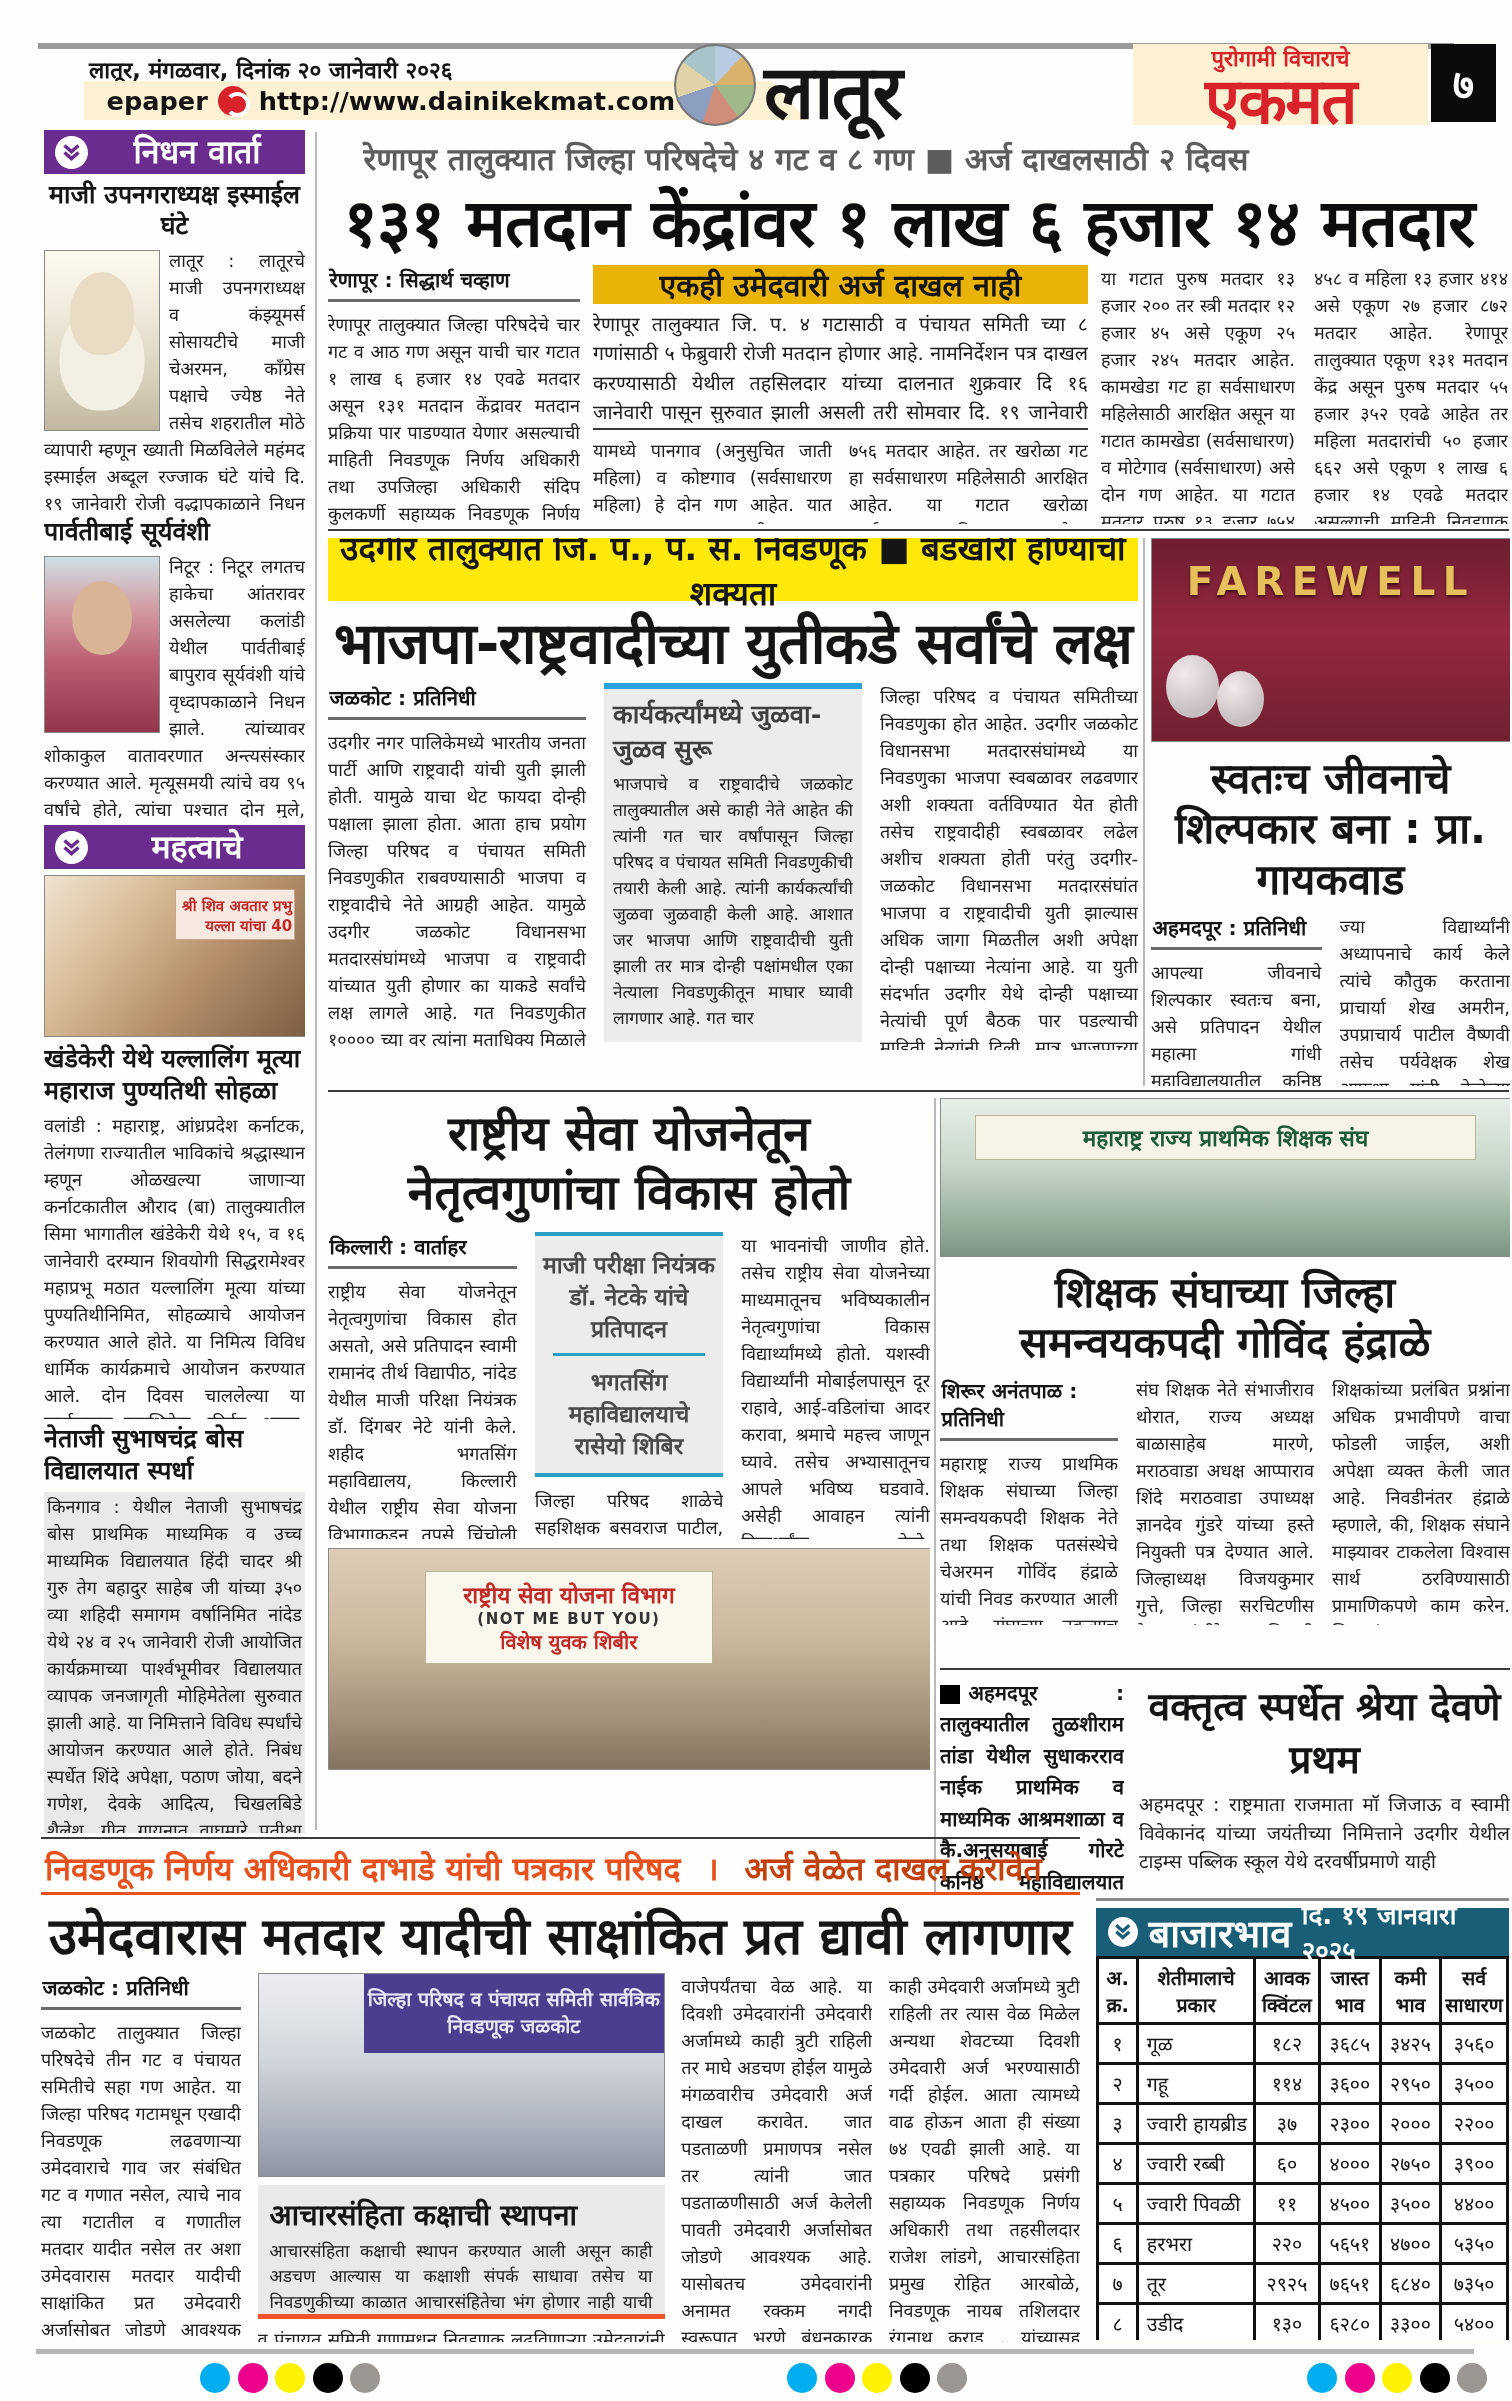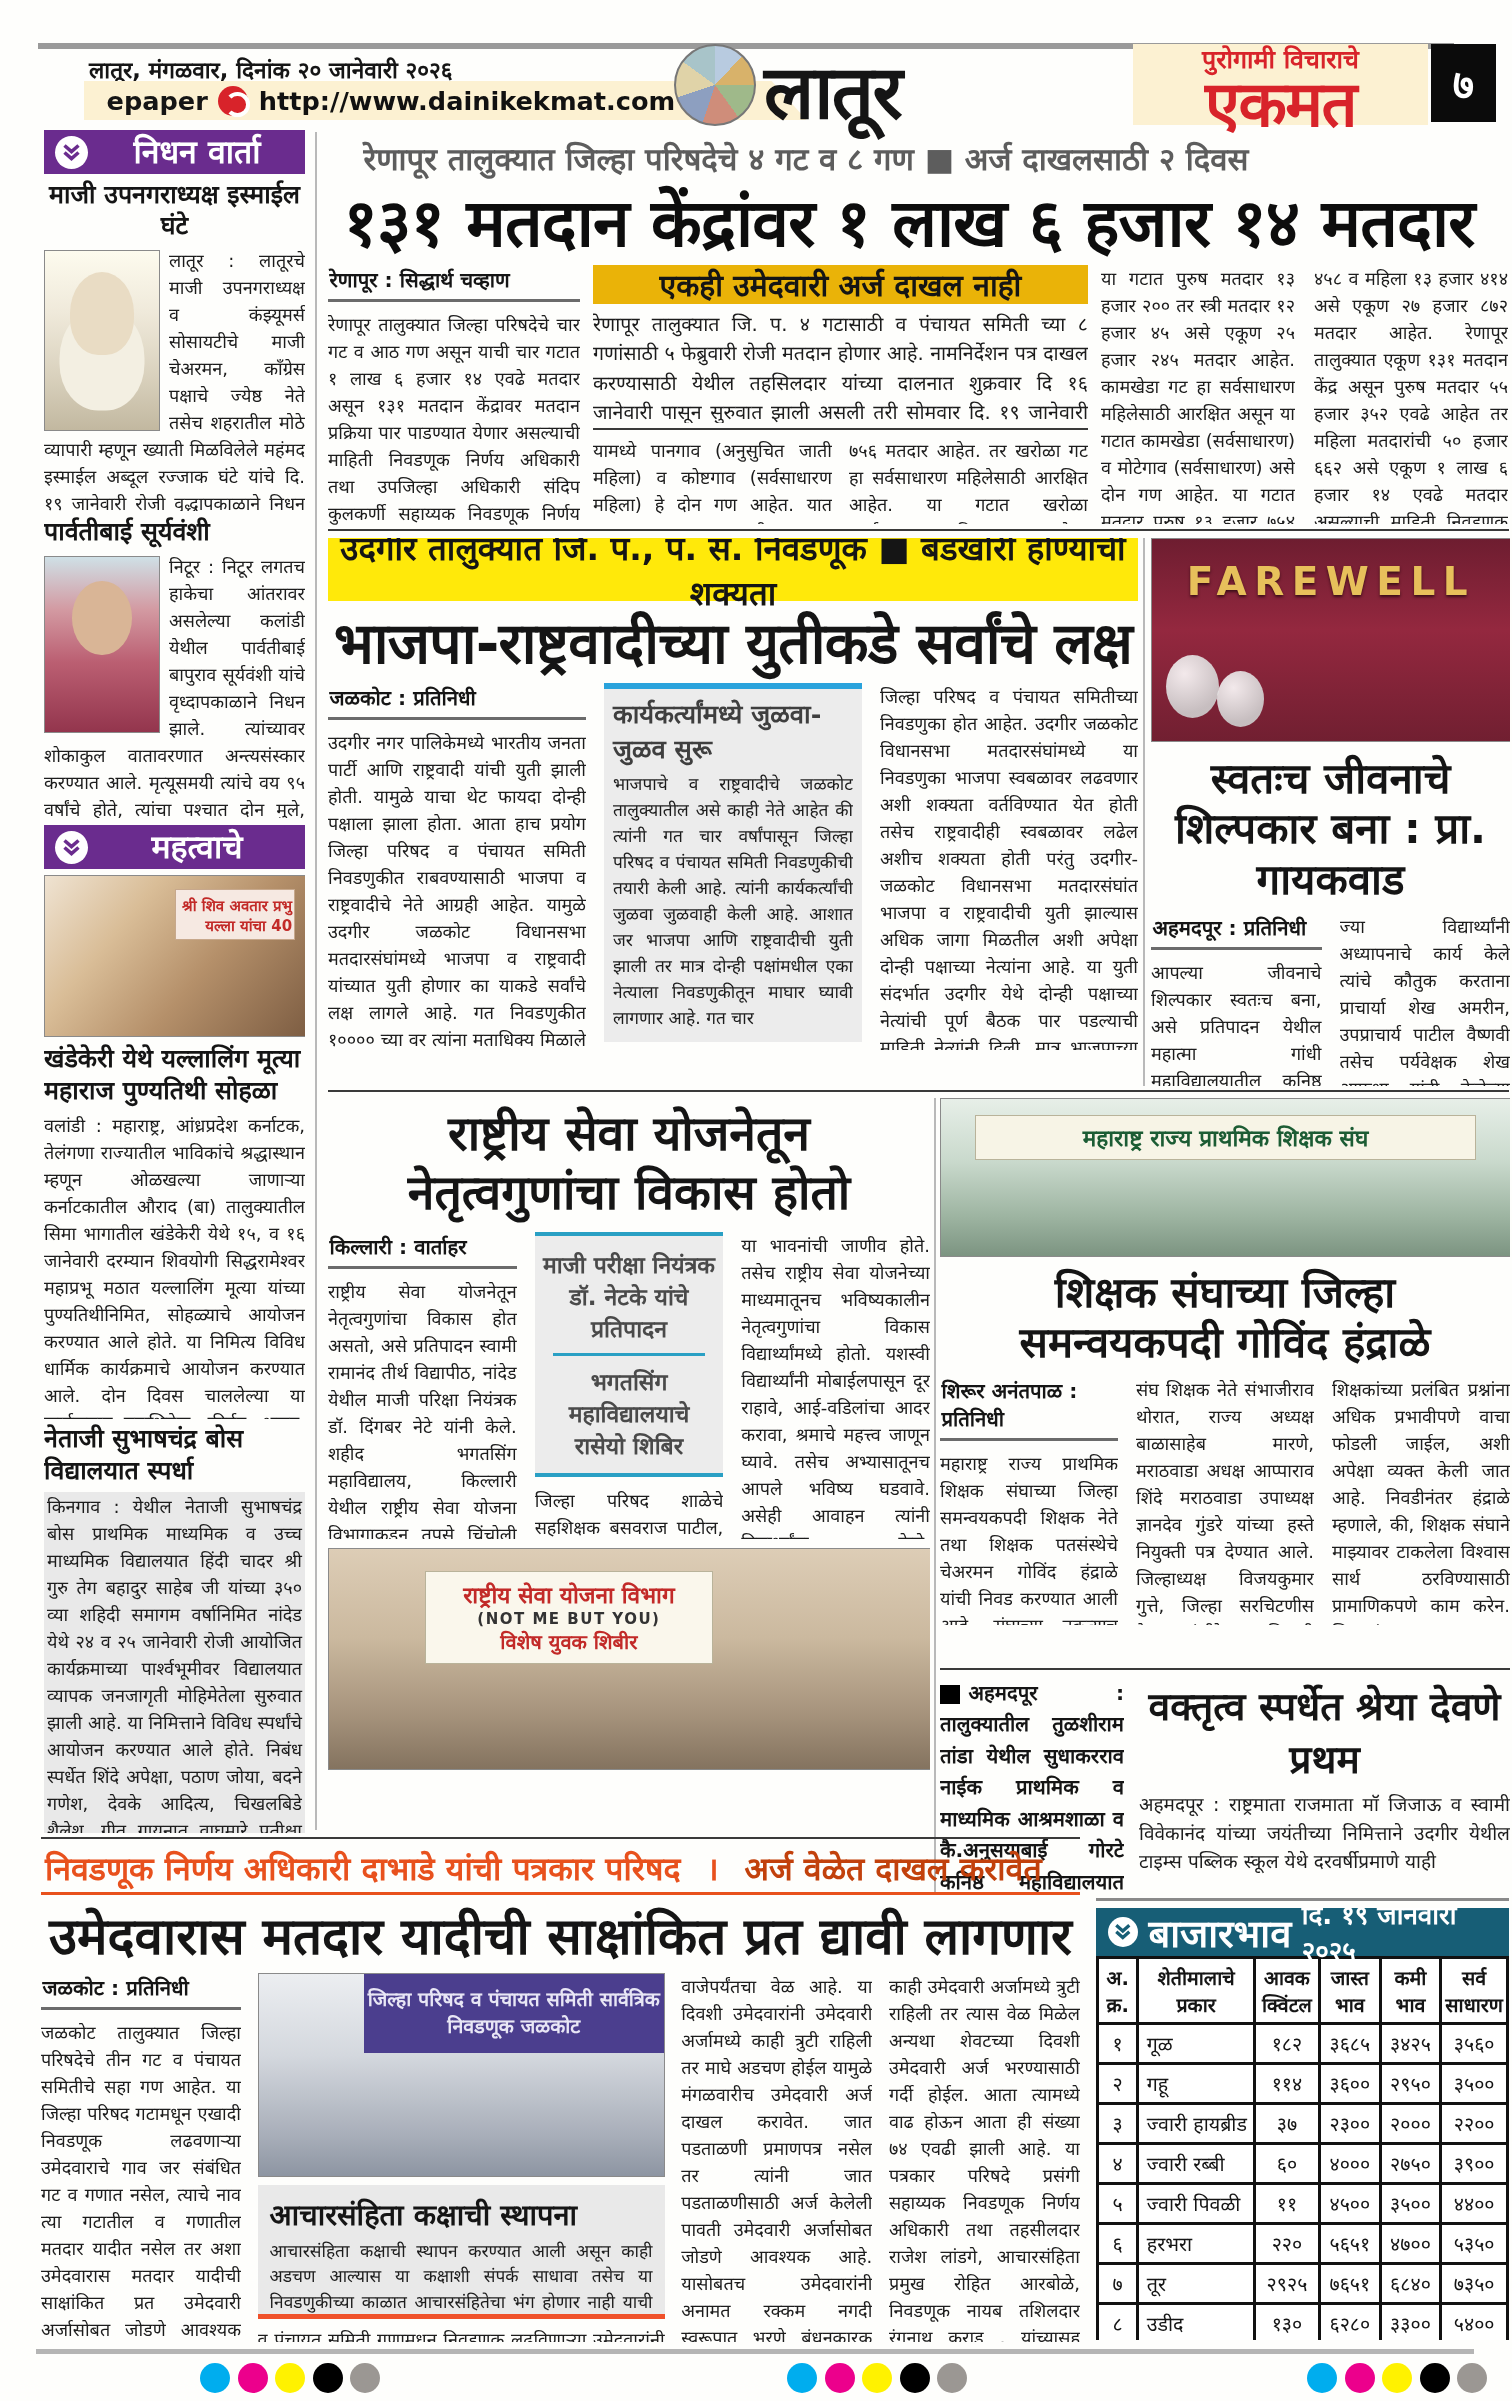--- a/index.html
+++ b/index.html
@@ -18,21 +18,21 @@
   .epaper-strip{background:#fcf1d2; display:flex; align-items:center; gap:10.5px; padding-left:22.6px;
     clip-path:polygon(0 0, calc(100% - 35px) 0, 100% 100%, 0 100%); font-size:25.6px; font-weight:bold;}
   .elogo{width:30px;height:30px;border-radius:50%;background:#d8232a;display:inline-block;position:relative;}
   .elogo::after{content:"";position:absolute;left:6.8px;top:6.8px;width:16.6px;height:16.6px;border-radius:50%;
     border:4.5px solid #fff;border-left-color:transparent;}
   .epaper-strip a{color:#111;text-decoration:none;}
   .collage{border-radius:50%;border:2.3px solid #777;
     background:conic-gradient(#b8cbe0 0 12%, #d8b26a 12% 25%, #9fb98a 25% 40%, #cf8d7a 40% 55%, #8d9fc0 55% 70%, #e0d3a8 70% 85%, #a8c4c9 85% 100%);}
   .cityname{font-size:74px; font-weight:900; letter-spacing:-1.5px;}
   .brandbox{background:#fcf1d2; text-align:center; padding-top:3px;}
-  .brand-tag{color:#d8232a; font-size:25px; font-weight:bold; line-height:1.05;}
+  .brand-tag{color:#d8232a; font-size:22px; font-weight:bold; line-height:1.05;}
   .brand-name{color:#d8232a; font-size:63px; font-weight:900; line-height:1.0; letter-spacing:-1.5px;}
   .pagenobox{background:#0b0b0b; color:#fff; display:flex; align-items:center; justify-content:center;
     font-size:41px; font-weight:bold;}
   .kicker{font-size:31px; font-weight:900; color:#5d5d5d; text-align:center;}
   .lead-headline{font-size:66px; font-weight:900; text-align:center; letter-spacing:-0.8px; color:#0d0d0d;}
   
   .purple-head{background:#6a2c8e; color:#fff; display:flex; align-items:center; gap:12px;
     padding:0 10.5px; height:44px;}
   .purple-head .ph-label{flex:1; text-align:center; font-size:32px; font-weight:900; line-height:1;}
   .chev-circle{width:33px;height:33px;border-radius:50%;background:#fff;display:flex;align-items:center;justify-content:center;flex:0 0 auto;}

